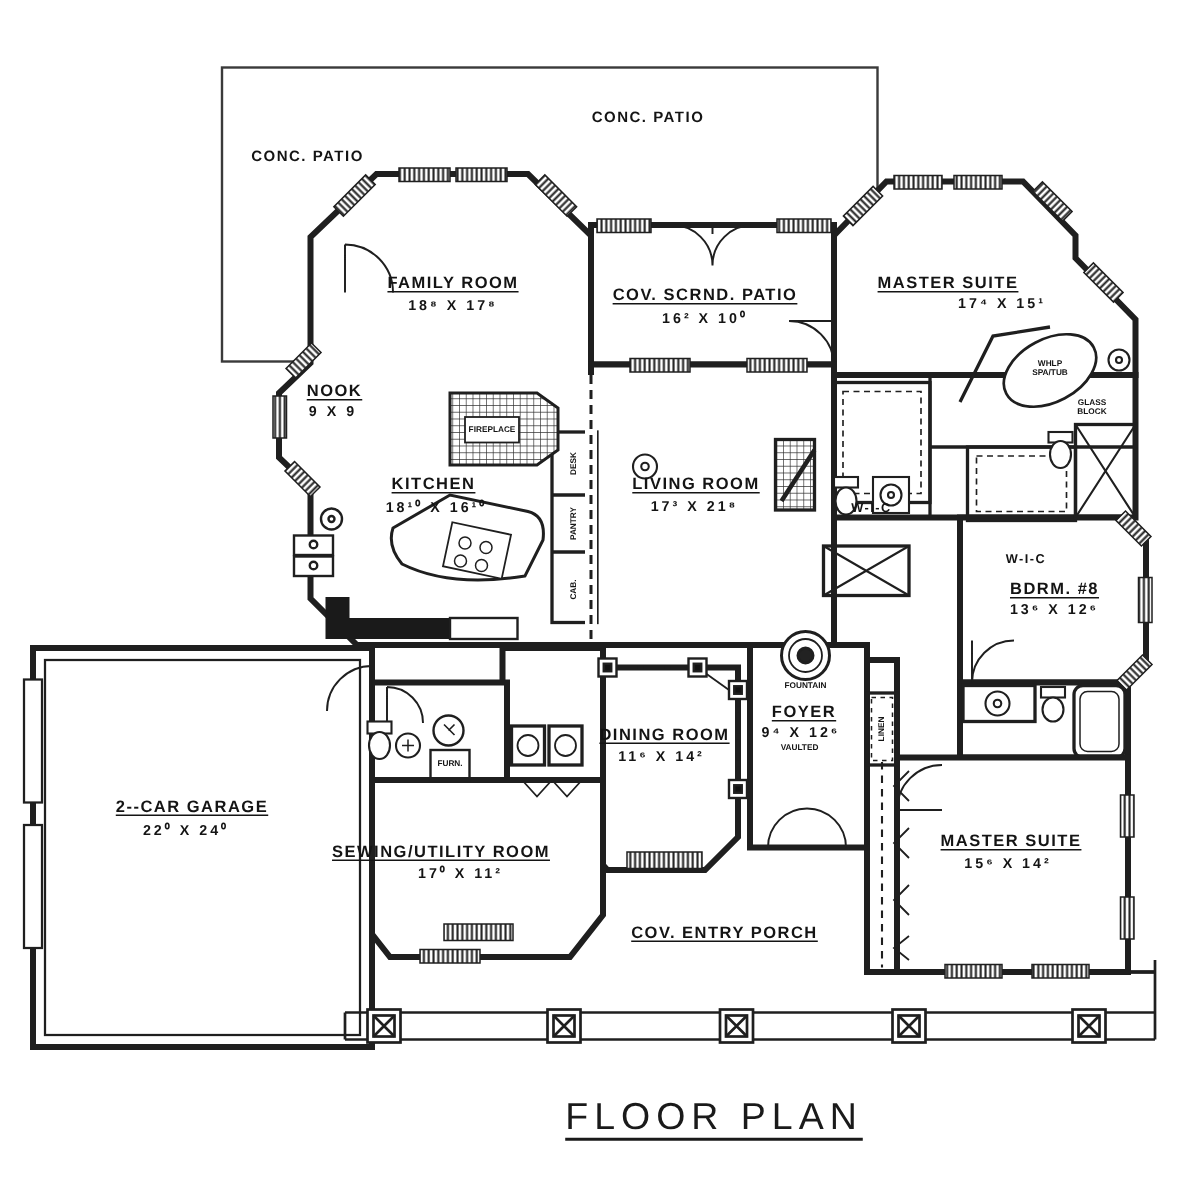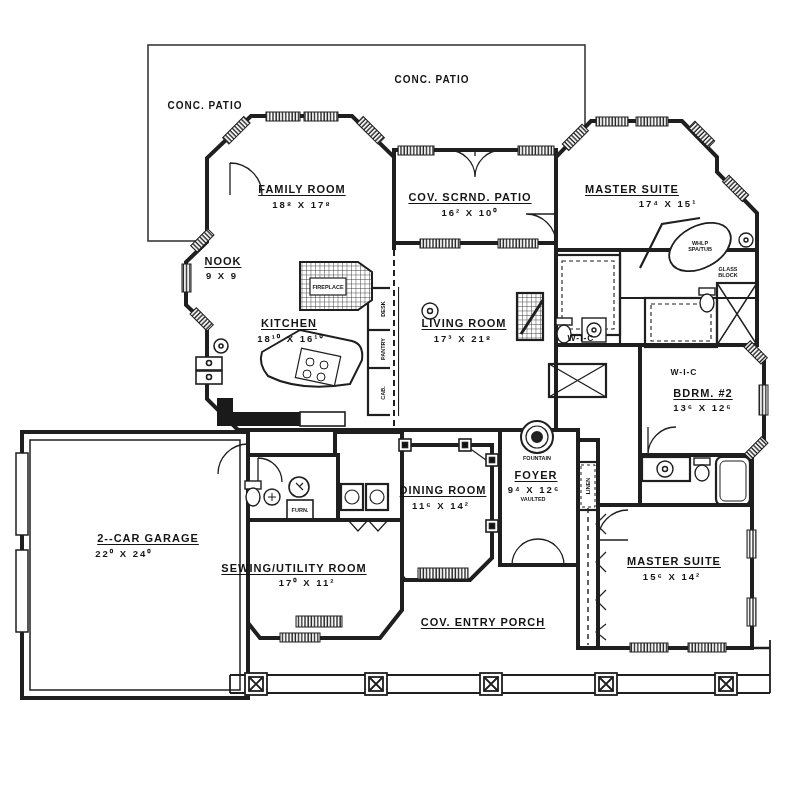--- a/index.html
+++ b/index.html
@@ -272,24 +272,24 @@
 <div class="lbl lbl-dims" style="left:291px;top:338px">18¹⁰ X 16¹⁰</div>
 
 <div class="lbl lbl-room" style="left:464px;top:323px">LIVING ROOM</div>
 <div class="lbl lbl-dims" style="left:463px;top:338px">17³ X 21⁸</div>
 
 <div class="lbl lbl-small" style="left:581px;top:290px">W-I-C</div>
 <div class="lbl lbl-small" style="left:684px;top:324px">W-I-C</div>
 <div class="lbl lbl-tiny" style="left:728px;top:272px">GLASS
 BLOCK</div>
 
-<div class="lbl lbl-room" style="left:703px;top:393px">BDRM. #2</div>
+<div class="lbl lbl-room" style="left:703px;top:393px">BDRM. #8</div>
 <div class="lbl lbl-dims" style="left:703px;top:407px">13⁶ X 12⁶</div>
 
-<div class="lbl lbl-room" style="left:148px;top:538px">2--CAR GARAGE</div>
+<div class="lbl lbl-room" style="left:128px;top:538px">2--CAR GARAGE</div>
 <div class="lbl lbl-dims" style="left:124px;top:553px">22⁰ X 24⁰</div>
 
 <div class="lbl lbl-room" style="left:443px;top:490px">DINING ROOM</div>
 <div class="lbl lbl-dims" style="left:441px;top:505px">11⁶ X 14²</div>
 
 <div class="lbl lbl-room" style="left:536px;top:475px">FOYER</div>
 <div class="lbl lbl-dims" style="left:534px;top:489px">9⁴ X 12⁶</div>
 <div class="lbl lbl-tiny" style="left:533px;top:499px">VAULTED</div>
 <div class="lbl lbl-tiny" style="left:537px;top:458px">FOUNTAIN</div>
 <div class="lbl lbl-vert" style="left:588px;top:486px">LINEN</div>
@@ -303,14 +303,15 @@
 <div class="lbl lbl-room" style="left:483px;top:622px">COV. ENTRY PORCH</div>
 
 <div class="lbl lbl-tiny" style="left:300px;top:510px">FURN.</div>
 <div class="lbl lbl-tiny" style="left:700px;top:246px">WHLP
 SPA/TUB</div>
 <div class="lbl lbl-tiny" style="left:328px;top:287px">FIREPLACE</div>
 <div class="lbl lbl-vert" style="left:383px;top:309px">DESK</div>
 <div class="lbl lbl-vert" style="left:383px;top:349px">PANTRY</div>
 <div class="lbl lbl-vert" style="left:383px;top:393px">CAB.</div>
 
+<div class="lbl lbl-title" style="left:476px;top:745px">FLOOR PLAN</div>
 
 </div>
 
 </body></html>

